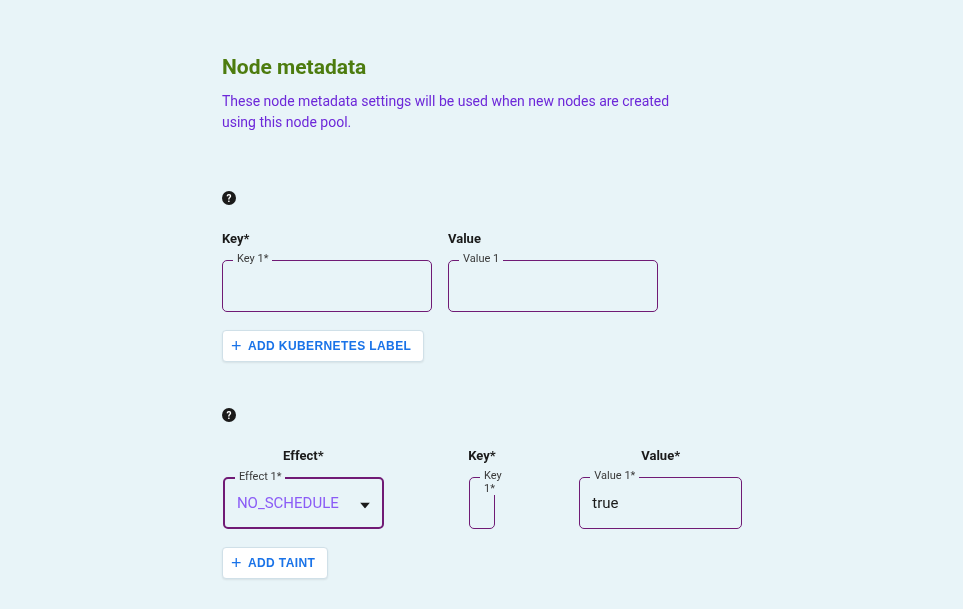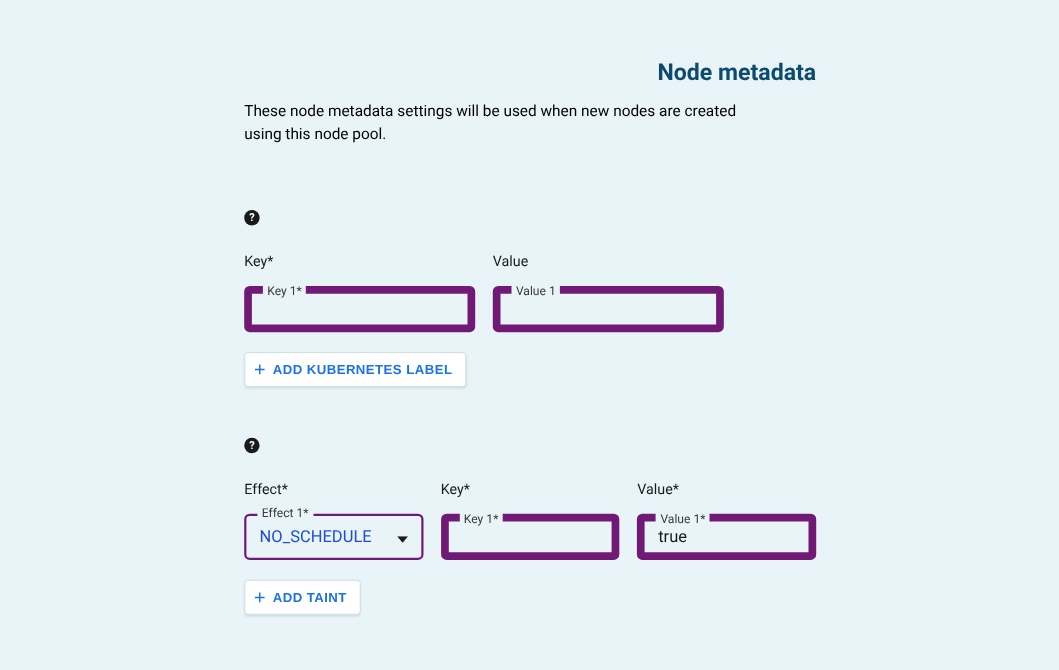--- a/index.html
+++ b/index.html
@@ -14,27 +14,26 @@
       height: 609px;
       padding: 55px 0 0 222px;
       color: #1a1a1a;
     }
     .container {
       width: 520px;
     }
     .main-title {
       font-size: 21px;
       font-weight: 700;
-      color: #0c4a6e;
+      color: #4d7c0f;
       margin-bottom: 12px;
-      text-align: right;
     }
     .description {
       font-size: 14px;
-      color: #000000;
+      color: #6d28d9;
       line-height: 1.5;
       max-width: 480px;
       margin-bottom: 58px;
     }
     .section-header {
       display: flex;
       align-items: center;
       gap: 12px;
       margin-bottom: 26px;
     }
@@ -60,37 +59,37 @@
       display: flex;
       gap: 16px;
       margin-bottom: 18px;
     }
     .field-group {
       display: flex;
       flex-direction: column;
     }
     .field-label {
       font-size: 13px;
-      font-weight: 400;
+      font-weight: 700;
       color: #1a1a1a;
       margin-bottom: 14px;
     }
     .outlined-field {
       position: relative;
-      border: 7px solid #701a75;
+      border: 1px solid #701a75;
       border-radius: 5px;
-      height: 42px;
+      height: 52px;
       display: flex;
       align-items: center;
       padding: 0 12px;
       background: transparent;
     }
     .outlined-field.select {
       border-width: 2px;
-      padding-right: 32px;
+      padding-right: 43px;
       cursor: pointer;
     }
     .floating-label {
       position: absolute;
       top: -9px;
       left: 10px;
       font-size: 11px;
       color: #3a3a3a;
       background-color: #e8f4f8;
       padding: 0 4px;
@@ -99,21 +98,21 @@
       border: none;
       background: transparent;
       outline: none;
       font-size: 15px;
       width: 100%;
       color: #1a1a1a;
       font-family: inherit;
     }
     .select-value {
       font-size: 15px;
-      color: #1d4ed8;
+      color: #8b5cf6;
     }
     .select-caret {
       position: absolute;
       right: 12px;
       top: 50%;
       transform: translateY(-50%);
     }
     .add-button {
       display: inline-flex;
       align-items: center;
@@ -136,20 +135,21 @@
     }
     .section {
       margin-bottom: 46px;
     }
     .labels-row .field-group:first-child,
     .labels-row .field-group:last-child {
       width: 210px;
     }
     .taints-row .field-group {
       width: 163px;
+      align-items: center;
     }
   </style>
 </head>
 <body>
 
 <div class="container">
 
   <h1 class="main-title">Node metadata</h1>
   <p class="description">These node metadata settings will be used when new nodes are created using this node pool.</p>
 

